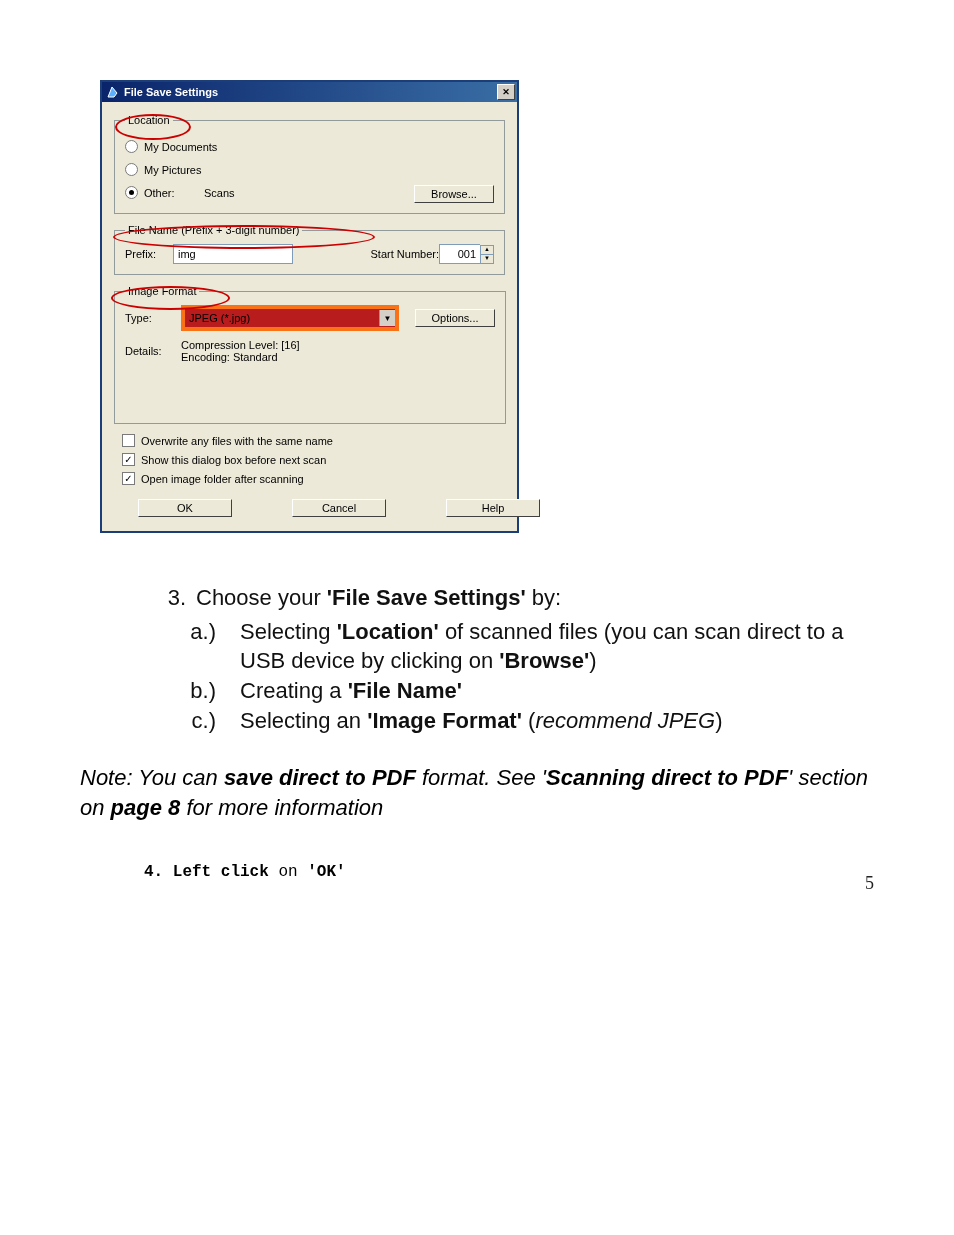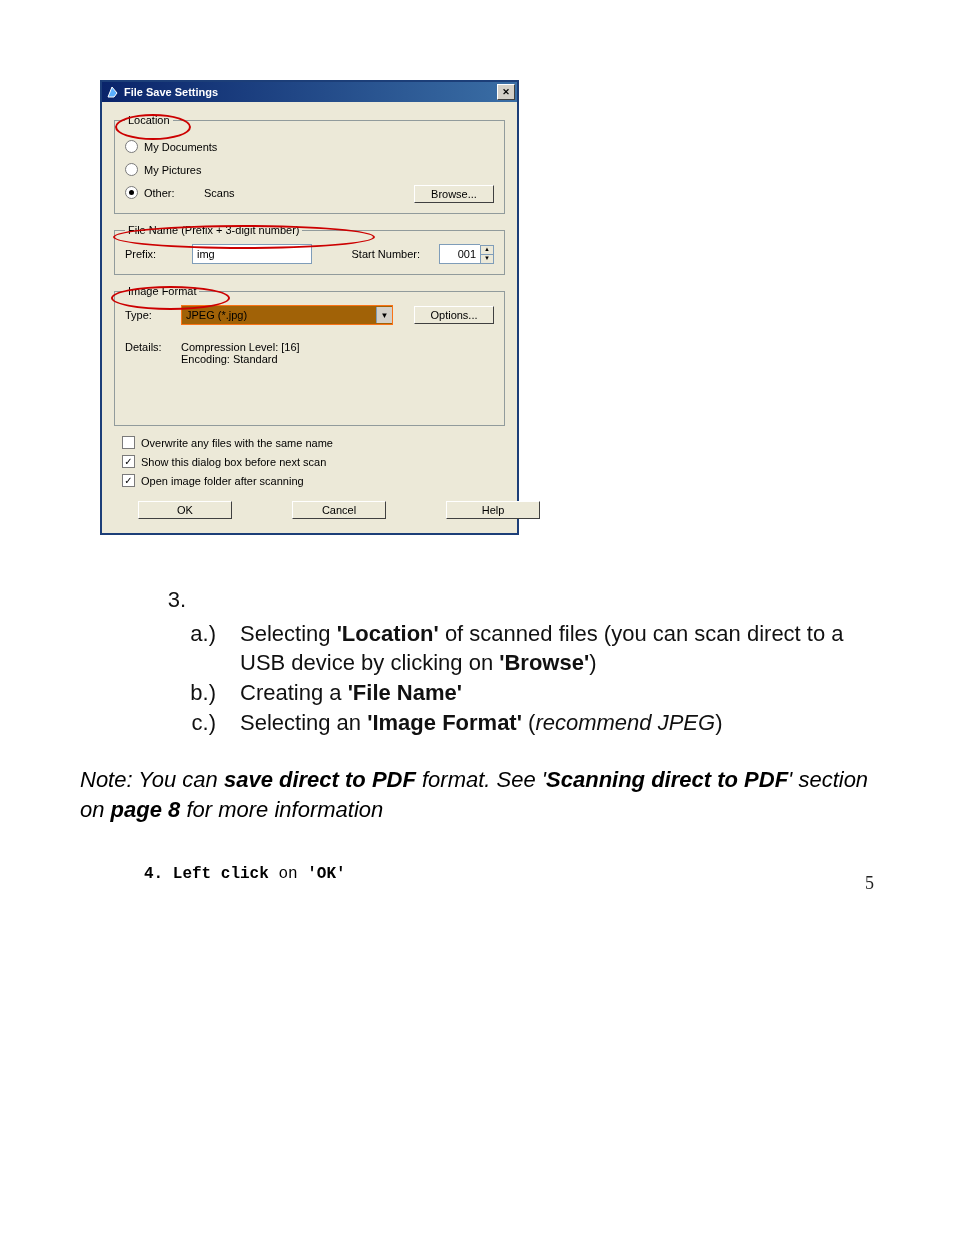--- a/index.html
+++ b/index.html
@@ -16,34 +16,34 @@
   .legend-circle.long{width:258px;height:20px;left:-2px;top:-11px}
   .legend-circle.imgf{width:115px;height:20px;left:-4px;top:-11px}
   .radio-row{margin:6px 0 10px 0;display:flex;align-items:center;gap:6px}
   .radio{width:11px;height:11px;border:1px solid #7a7a7a;border-radius:50%;background:#fff;display:inline-flex;align-items:center;justify-content:center}
   .radio.selected::after{content:"";width:5px;height:5px;background:#000;border-radius:50%}
   .other-row{display:flex;align-items:center;gap:6px}
   .other-row .lbl{min-width:42px}
   .other-row .val{margin-left:12px}
   .btn{background:#ece9d8;border:1px solid #404040;border-top-color:#fff;border-left-color:#fff;padding:2px 10px;min-width:58px;text-align:center;cursor:default}
   .browse-wrap{position:absolute;right:10px;bottom:10px}
-  .fn-row{display:flex;align-items:center;gap:19px}
+  .fn-row{display:flex;align-items:center;gap:0}
   .fn-row .lbl{min-width:48px}
   .txt{border:1px solid #7f9db9;background:#fff;padding:1px 4px;height:16px;box-sizing:content-box;font-family:inherit;font-size:11px}
   .sn-spin{display:flex;align-items:flex-end}
   .sn-spin .num{border:1px solid #7f9db9;border-right:none;background:#fff;width:32px;height:18px;text-align:right;padding:0 4px;line-height:18px}
   .sn-spin .spinbtns{display:flex;flex-direction:column;border:1px solid #7f9db9}
   .sn-spin .sp{width:12px;height:8px;font-size:6px;line-height:6px;text-align:center;background:#ece9d8;border-bottom:1px solid #7f9db9}
   .sn-spin .sp:last-child{border-bottom:none}
   .type-row{display:flex;align-items:center;gap:8px}
   .type-row .lbl,.det-row .lbl{min-width:48px}
-  .select{border:1px solid #f97316;background:#a16207;display:flex;align-items:center;height:18px;width:210px}
+  .select{border:4px solid #f97316;background:#b91c1c;display:flex;align-items:center;height:18px;width:210px}
   .select .sel-txt{flex:1;padding:0 4px}
   .select .dd{width:15px;height:16px;background:#d4d0c8;border-left:1px solid #7f9db9;display:flex;align-items:center;justify-content:center;font-size:8px}
-  .det-row{display:flex;align-items:flex-start;gap:8px;margin-top:16px}
+  .det-row{display:flex;align-items:center;gap:8px;margin-top:8px}
   .chk-row{display:flex;align-items:center;gap:6px;margin:6px 0 6px 8px}
   .chk{width:11px;height:11px;border:1px solid #7a7a7a;background:#fff;display:inline-flex;align-items:center;justify-content:center;font-size:10px;line-height:1}
   .btn-row{display:flex;justify-content:flex-start;gap:60px;margin:14px 0 0 24px}
   .instructions{font-family:Arial,Helvetica,sans-serif;font-size:22px;color:#111;margin-top:50px;line-height:1.35}
   .instructions .step{display:flex;margin-bottom:4px}
   .instructions .num{min-width:106px;text-align:right;padding-right:10px}
   .instructions .sub{display:flex;margin-left:46px}
   .instructions .sub .m{min-width:90px;text-align:right;padding-right:24px}
   .note{font-family:Arial,Helvetica,sans-serif;font-size:22px;font-style:italic;margin-top:28px;line-height:1.35}
   .note b{font-weight:bold}
@@ -147,20 +147,23 @@
         <div class="btn" style="min-width:72px">OK</div>
         <div class="btn" style="min-width:72px">Cancel</div>
         <div class="btn" style="min-width:72px">Help</div>
       </div>
     </div>
   </div>
 
   <div class="instructions">
     <div class="step">
       <span class="num">3.</span>
+      <span>
+        <span>Choose your </span><b>'File Save Settings'</b><span> by:</span>
+      </span>
     </div>
     <div class="sub">
       <span class="m">a.)</span>
       <span>
         <span>Selecting </span><b>'Location'</b><span> of scanned files (you can scan direct to a USB device by clicking on </span><b>'Browse'</b><span>)</span>
       </span>
     </div>
     <div class="sub">
       <span class="m">b.)</span>
       <span>

